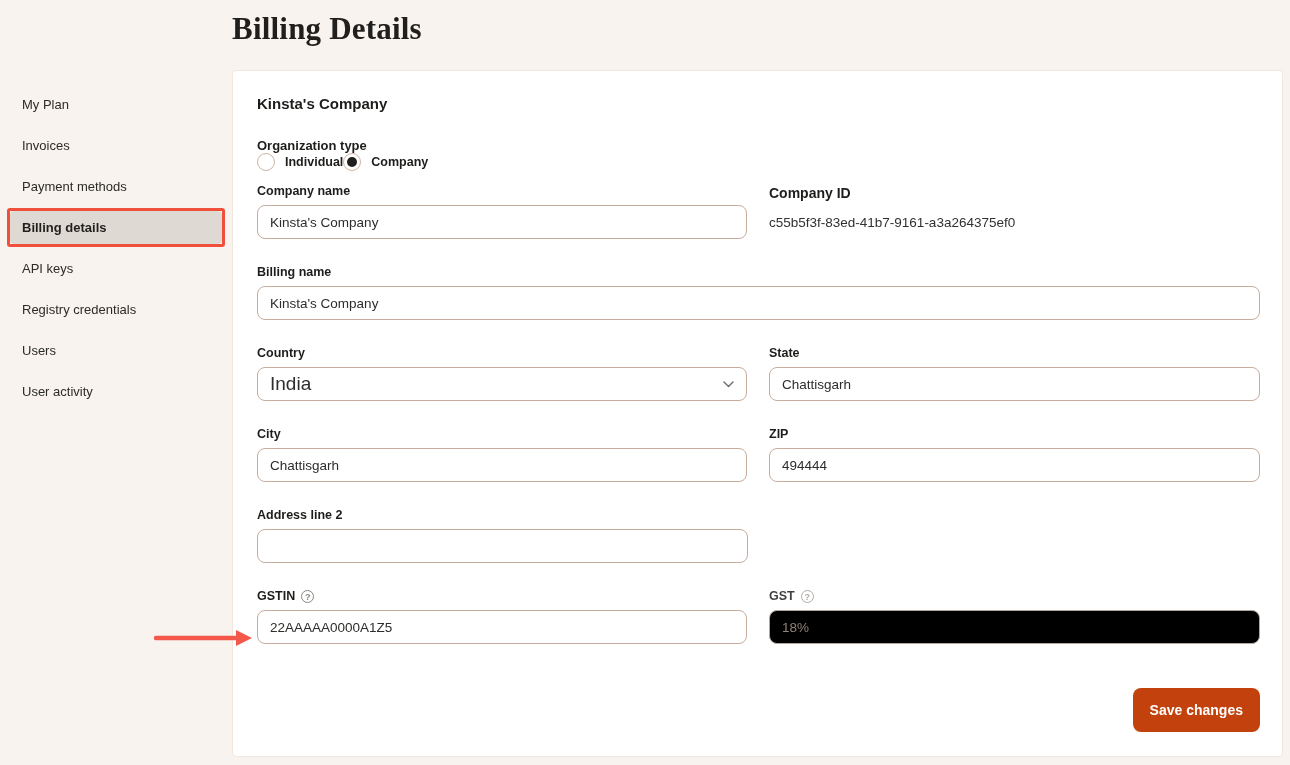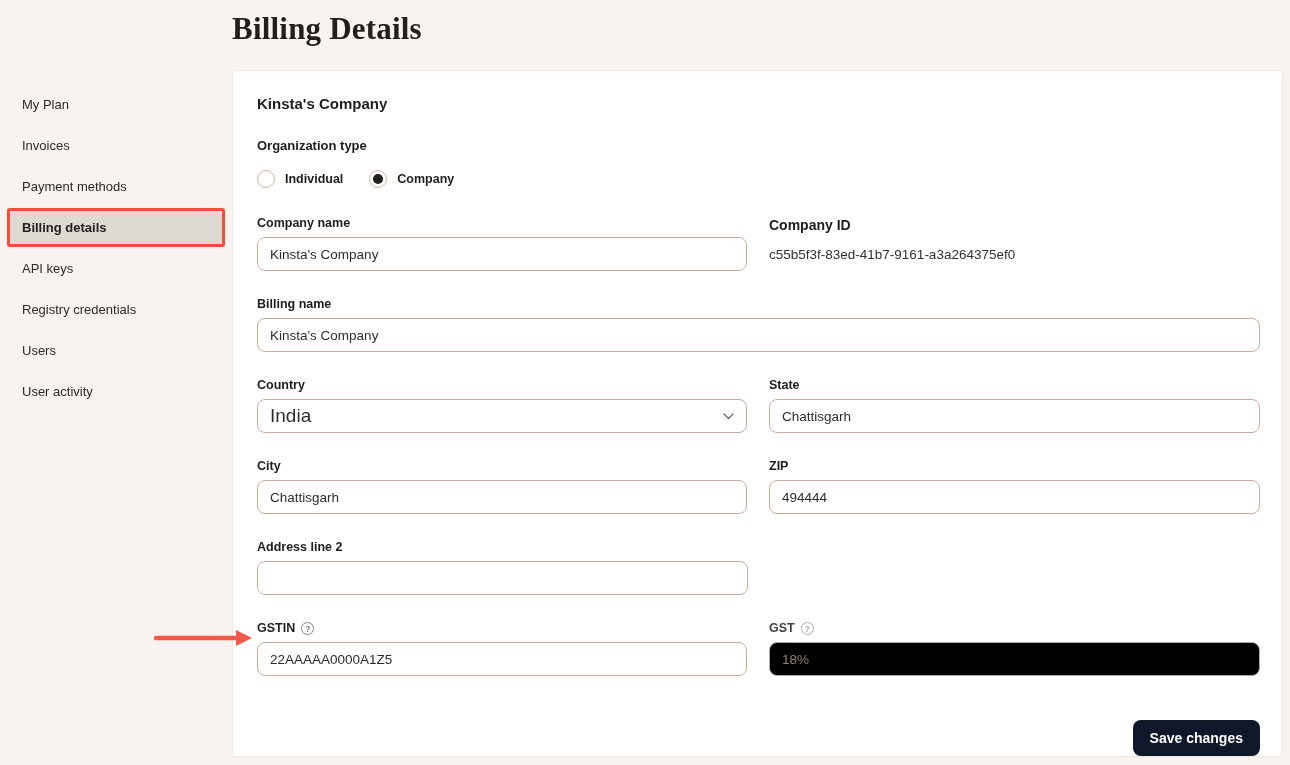--- a/index.html
+++ b/index.html
@@ -34,34 +34,34 @@
 
   
   .card {
     position: absolute; left: 232px; top: 70px; width: 1051px; height: 687px;
     background: #ffffff; border: 1px solid #f1e7df; border-radius: 4px;
     padding: 24px;
   }
   .card-heading { font-size: 15px; font-weight: 700; color: #1e1d1b; }
 
   .org-label { margin-top: 26px; font-size: 13px; font-weight: 700; color: #1e1d1b; }
-  .radio-row { margin-top: 17px; display: flex; align-items: center; gap: 26px; }
+  .radio-row { display: flex; align-items: center; }
   .radio { display: flex; align-items: center; gap: 10px; cursor: pointer; }
   .rcircle {
     width: 18px; height: 18px; border-radius: 50%;
     border: 1px solid #cfb5a8; background: #fff; position: relative; flex: none;
   }
   .rcircle.checked::after {
     content: ""; position: absolute; left: 3px; top: 3px;
     width: 10px; height: 10px; border-radius: 50%; background: #201f1e;
   }
   .rlabel { font-size: 12.5px; font-weight: 700; color: #1e1d1b; }
 
   
-  .form { margin-top: 27px; width: 1003px; }
+  .form { margin-top: 12px; width: 1003px; }
   .frow { display: flex; gap: 22px; margin-bottom: 25px; }
   .col-l { width: 490px; flex: none; }
   .col-r { width: 491px; flex: none; }
   .full  { width: 1003px; flex: none; }
 
   .flabel-row { display: flex; align-items: center; gap: 6px; margin-bottom: 6px; height: 16px; }
   .flabel { font-size: 12.5px; font-weight: 700; color: #1e1d1b; }
   .flabel.muted { color: #404040; }
 
   .tinput {
@@ -88,22 +88,22 @@
     width: 13px; height: 13px; border-radius: 50%;
     border: 1px solid #8a847e; color: #8a847e;
     font-size: 9px; font-weight: 700; line-height: 12px; text-align: center;
     display: inline-block; cursor: pointer;
   }
   .help.muted { border-color: #b4aba4; color: #b4aba4; }
 
   
   .btn-row { margin-top: 44px; display: flex; justify-content: flex-end; }
   .save-btn {
-    background: #0f172a; color: #ffffff; border: none; border-radius: 8px;
-    height: 36px; padding: 0 17px; font-size: 14px; font-weight: 700;
+    background: #c2410c; color: #ffffff; border: none; border-radius: 8px;
+    height: 44px; padding: 0 17px; font-size: 14px; font-weight: 700;
     font-family: "Liberation Sans", "DejaVu Sans", sans-serif; cursor: pointer;
   }
 
   
   .arrow-annotation { position: absolute; left: 154px; top: 628px; z-index: 5; }
 </style>
 </head>
 <body>
 
 <h1 class="page-title">Billing Details</h1>

